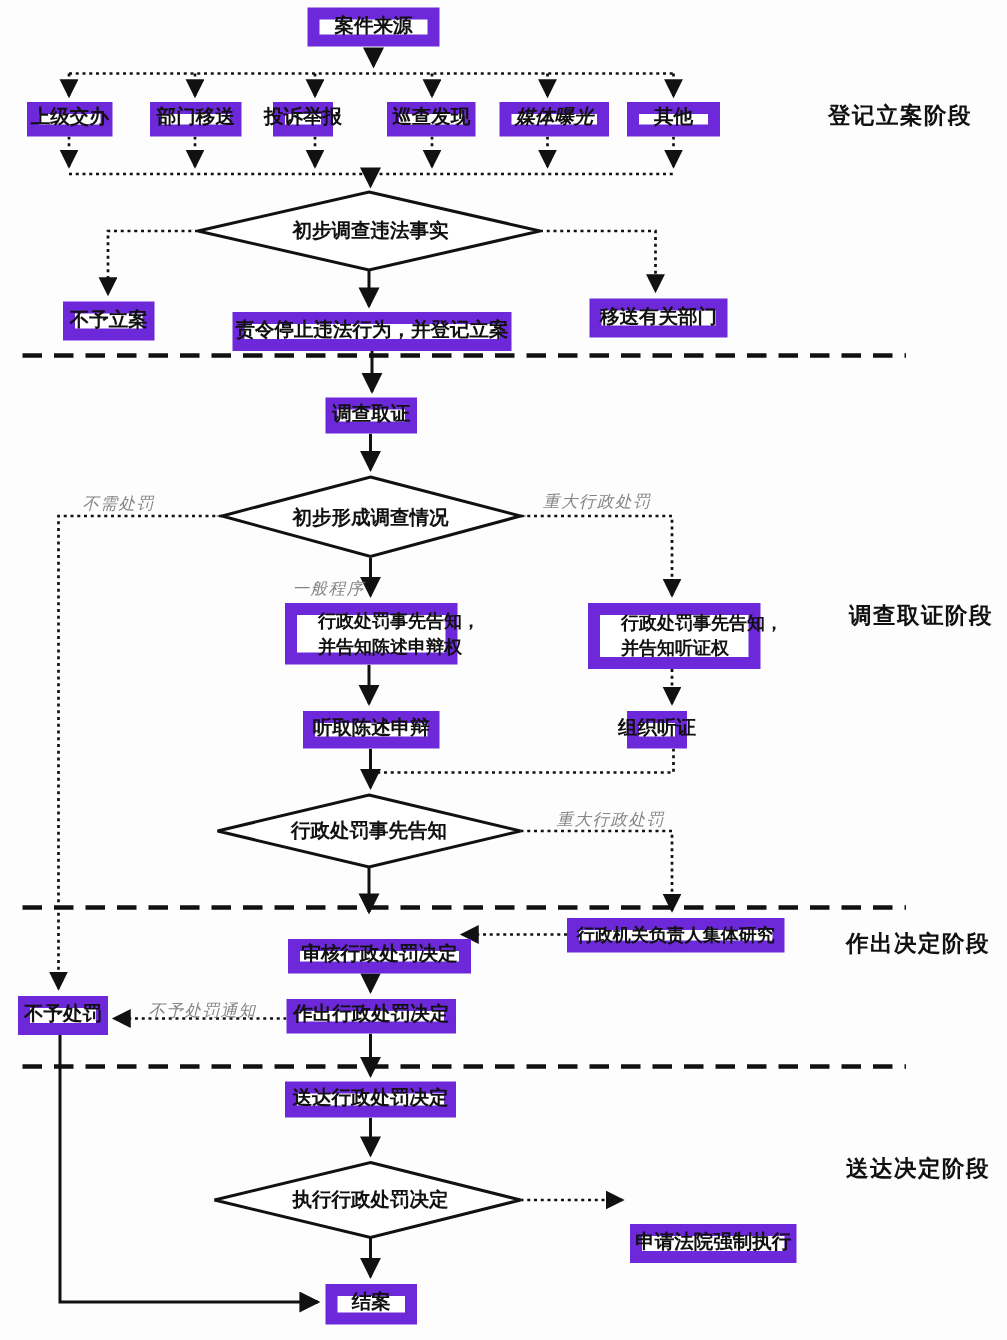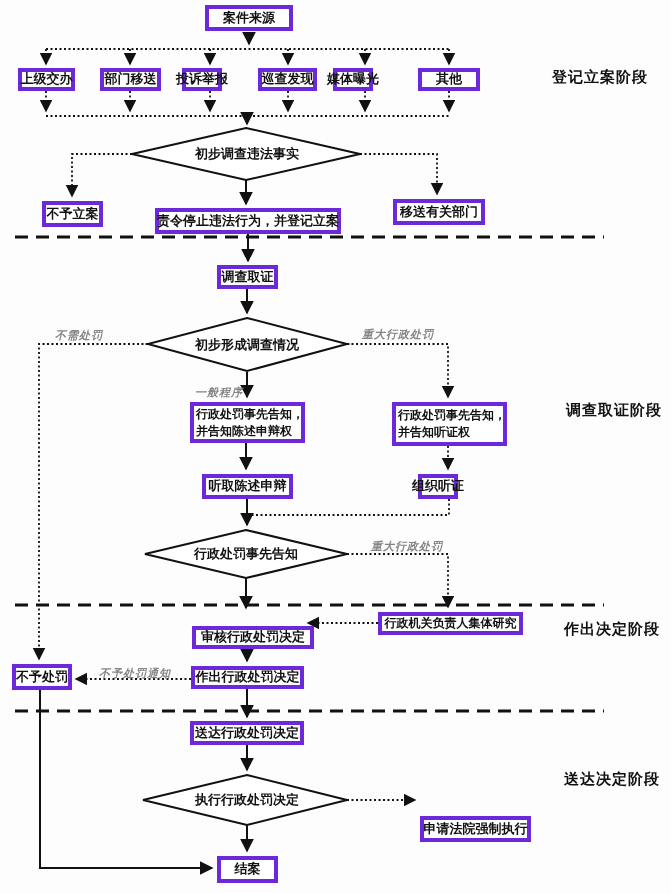--- a/index.html
+++ b/index.html
@@ -2,36 +2,36 @@
 <html><head>
 <meta charset="utf-8">
 <style>
   html,body{margin:0;padding:0;background:#fdfdfd;}
   #canvas{
     position:relative;width:671px;height:893px;background:#fdfdfd;overflow:hidden;
     font-family:"DejaVu Sans","Liberation Sans",sans-serif;color:#111;
   }
   #wires{position:absolute;left:0;top:0;width:671px;height:893px;}
   .node{
-    position:absolute;box-sizing:border-box;border:4px solid #6d28d9;background:#fff;
+    position:absolute;box-sizing:border-box;border:8px solid #6d28d9;background:#fff;
     display:flex;align-items:center;justify-content:center;
     font-weight:bold;font-size:13px;line-height:1.1;white-space:nowrap;
   }
   .node.twoline{
     flex-direction:column;align-items:flex-start;justify-content:center;
-    font-size:12px;line-height:17px;padding:1px 2px;
+    font-size:12px;line-height:17px;padding:1px 14px;
   }
   .node.small{font-size:12px;}
   .dlabel{
     position:absolute;box-sizing:border-box;display:flex;align-items:center;justify-content:center;
     font-weight:bold;font-size:13px;white-space:nowrap;background:transparent;
   }
   .elabel{
     position:absolute;font-size:11px;color:#858585;font-style:italic;
-    letter-spacing:1px;white-space:nowrap;font-weight:bold;
+    letter-spacing:1px;white-space:nowrap;font-weight:normal;
   }
   .stage{
     position:absolute;font-size:15px;font-weight:bold;letter-spacing:1px;white-space:nowrap;color:#111;
   }
 </style>
 </head>
 <body>
 
 <div id="canvas">
 
@@ -99,21 +99,21 @@
       <polygon points="247,775 347,800 247,825 143,800"></polygon>
     </g>
   </svg>
 
   <div class="node" style="left:205px;top:5px;width:88px;height:26px;">案件来源</div>
 
   <div class="node" style="left:18px;top:68px;width:57px;height:23px;">上级交办</div>
   <div class="node" style="left:100px;top:68px;width:61px;height:23px;">部门移送</div>
   <div class="node" style="left:182px;top:68px;width:40px;height:23px;">投诉举报</div>
   <div class="node" style="left:258px;top:68px;width:59px;height:23px;">巡查发现</div>
-  <div class="node" style="left:333px;top:68px;width:40px;height:23px;">媒体曝光</div>
+  <div class="node" style="left:333px;top:68px;width:73px;height:23px;font-style:italic;">媒体曝光</div>
   <div class="node" style="left:418px;top:68px;width:62px;height:23px;">其他</div>
 
   <div class="dlabel" style="left:150px;top:143px;width:194px;height:22px;">初步调查违法事实</div>
 
   <div class="node" style="left:42px;top:201px;width:61px;height:26px;">不予立案</div>
   <div class="node" style="left:155px;top:208px;width:186px;height:26px;">责令停止违法行为，并登记立案</div>
   <div class="node" style="left:393px;top:199px;width:92px;height:26px;">移送有关部门</div>
 
   <div class="node" style="left:217px;top:265px;width:61px;height:24px;">调查取证</div>
 

